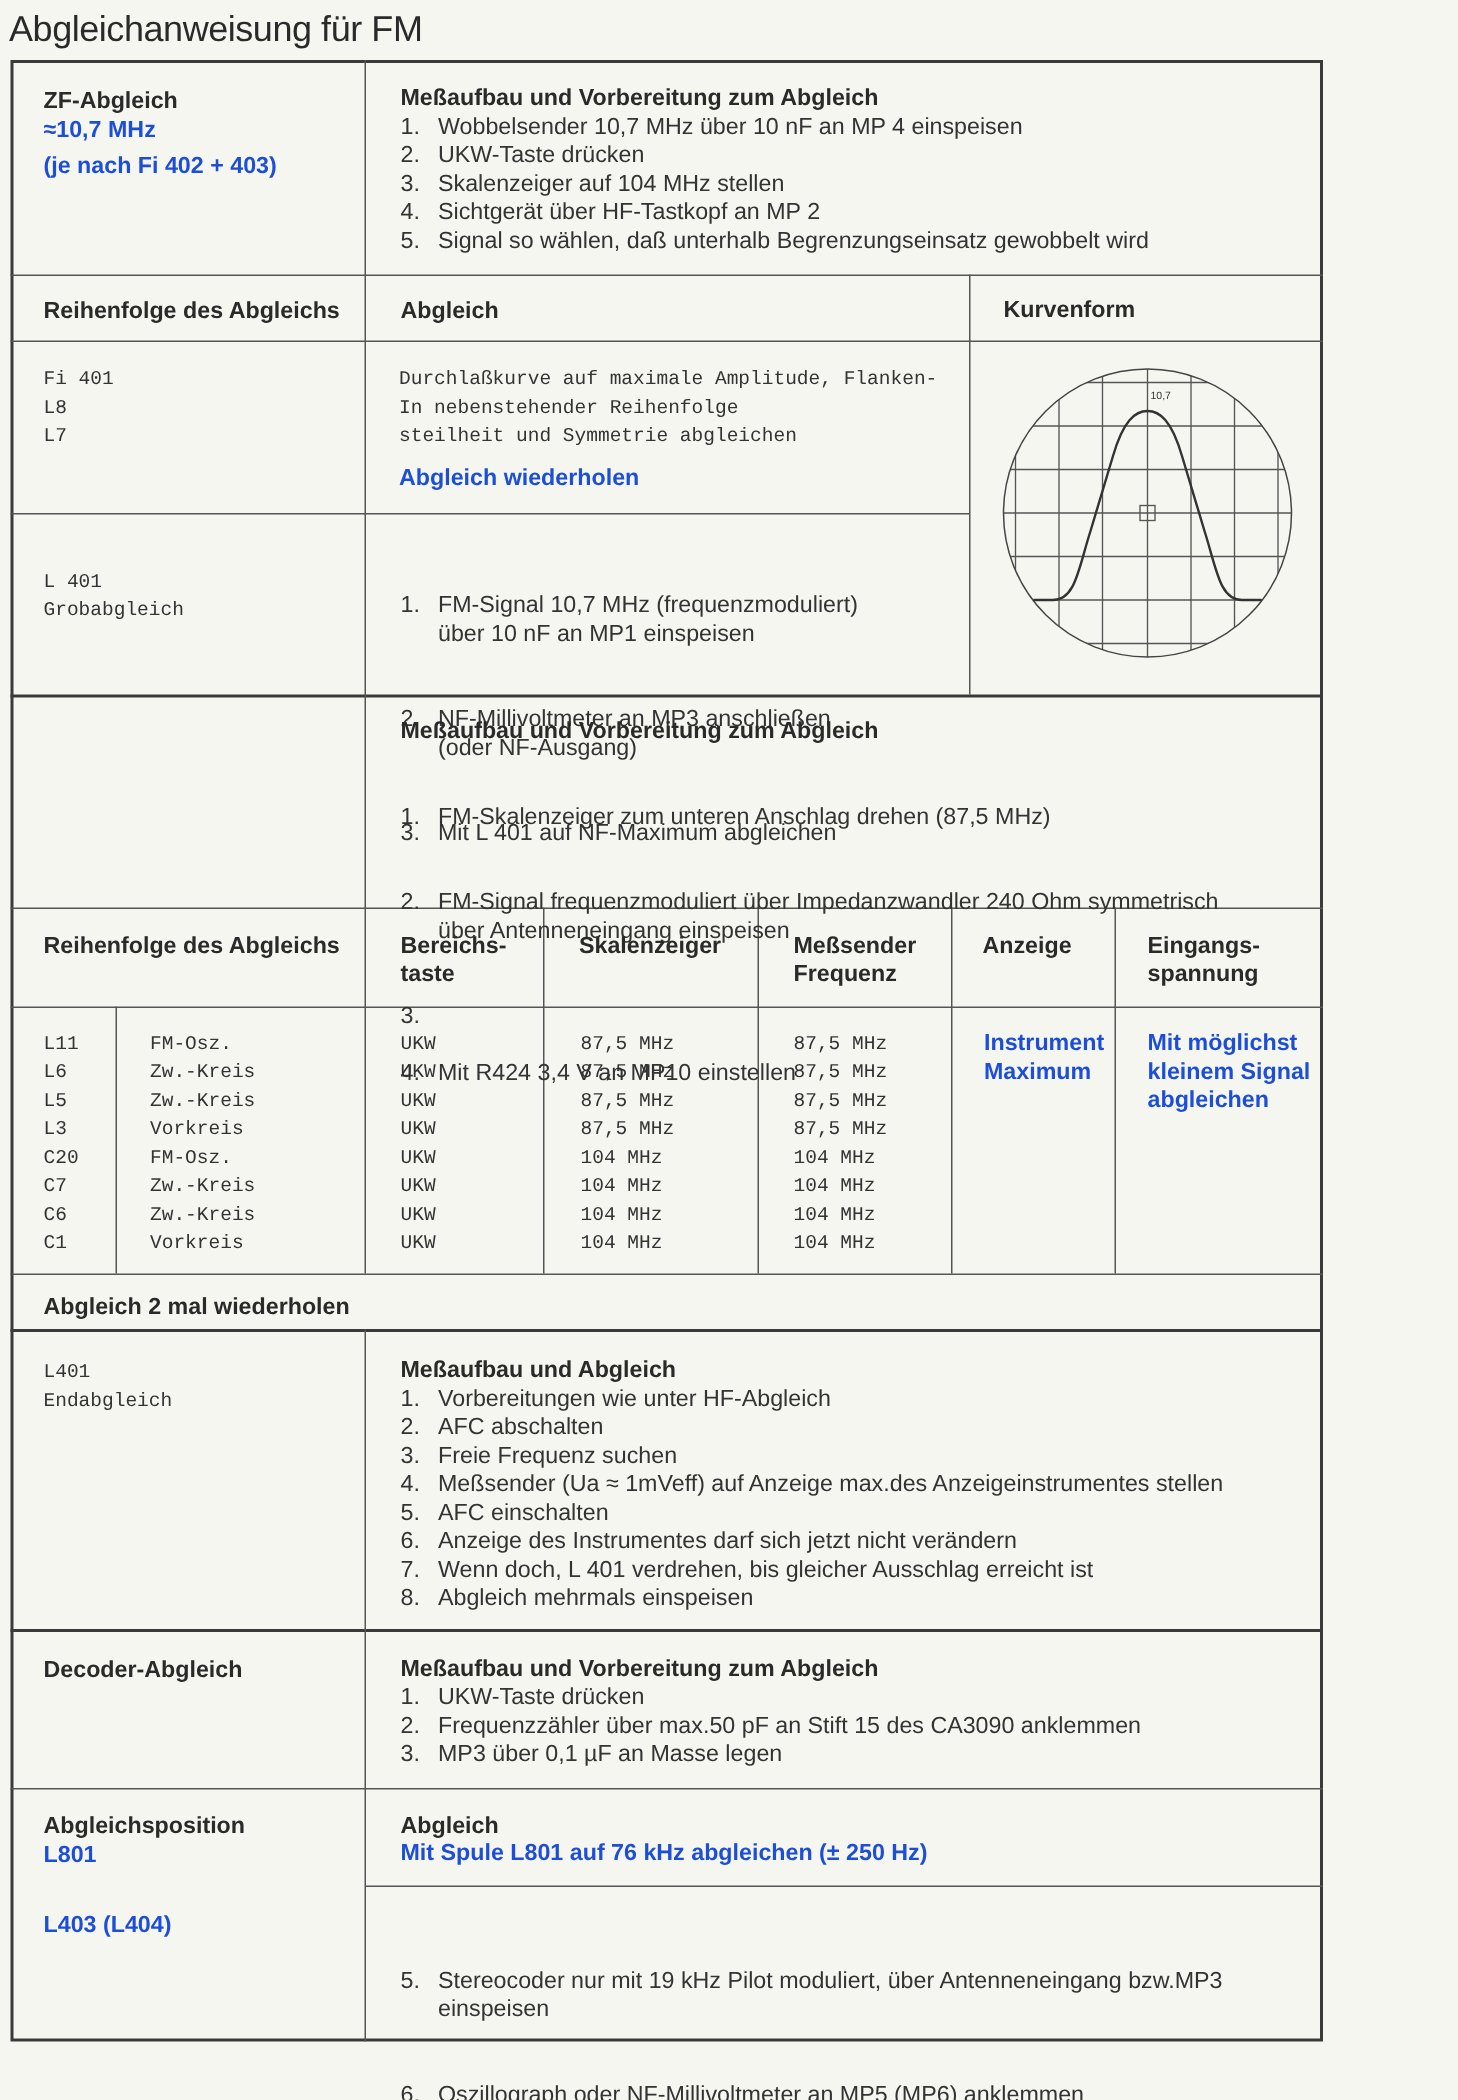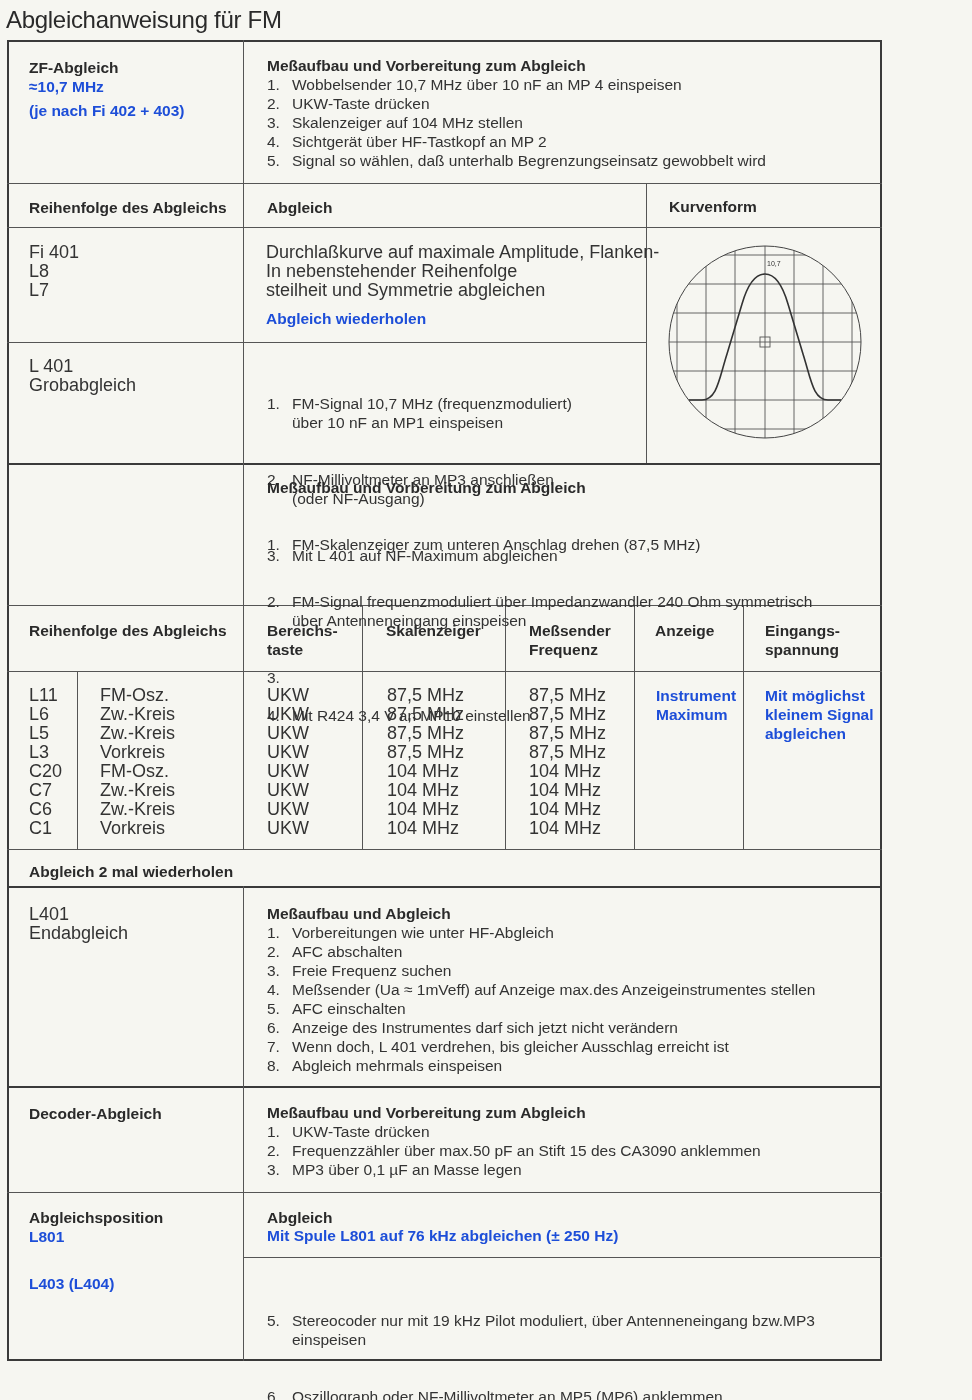--- a/index.html
+++ b/index.html
@@ -7,21 +7,21 @@
   .title{position:absolute;left:6px;top:6px;font-size:24px;color:#2a2a2a;letter-spacing:-0.3px;}
   .frame{position:absolute;left:7px;top:40px;width:875px;height:1321px;border:2px solid #3a3a3a;box-sizing:border-box;}
   .hl{position:absolute;left:7px;width:875px;border-top:1px solid #555;}
   .hl.thick{border-top:2px solid #3a3a3a;}
   .vl{position:absolute;border-left:1px solid #555;}
   .t{position:absolute;font-size:15.5px;line-height:19px;white-space:pre;color:#1d4ed8;font-weight:bold;}
   .b{font-weight:bold;color:#2a2a2a;}
   ol.steps{position:absolute;margin:0;padding:0;list-style:none;font-size:15.5px;line-height:19px;color:#333;}
   ol.steps li{position:relative;padding-left:25px;}
   ol.steps li .n{position:absolute;left:0;top:0;}
-  .col{position:absolute;font-size:18px;line-height:19px;color:#333;}
+  .col{position:absolute;font-size:13px;line-height:19px;color:#333;font-family:Liberation Mono, monospace;}
   .col div{white-space:pre;}
 </style>
 </head>
 <body>
 
 <div class="title">Abgleichanweisung für FM</div>
 
 <div class="frame"></div>
 
 <div class="hl" style="top:183px"></div>
@@ -67,21 +67,21 @@
   <div>L8</div>
   <div>L7</div>
 </div>
 <div class="col" style="left:266px;top:243px">
   <div>Durchlaßkurve auf maximale Amplitude, Flanken-</div>
   <div>In nebenstehender Reihenfolge</div>
   <div>steilheit und Symmetrie abgleichen</div>
 </div>
 <div class="t" style="left:266px;top:309px">Abgleich wiederholen</div>
 
-<div class="col" style="left:29px;top:357px">
+<div class="col" style="left:29px;top:378px">
   <div>L 401</div>
   <div>Grobabgleich</div>
 </div>
 <ol class="steps" style="left:267px;top:356px;white-space:pre">
   <li><span class="n">1.</span><span>FM-Signal 10,7 MHz (frequenzmoduliert)
 über 10 nF an MP1 einspeisen</span></li>
   <li><span class="n">2.</span><span>NF-Millivoltmeter an MP3 anschließen
 (oder NF-Ausgang)</span></li>
   <li><span class="n">3.</span><span>Mit L 401 auf NF-Maximum abgleichen</span></li>
 </ol>

